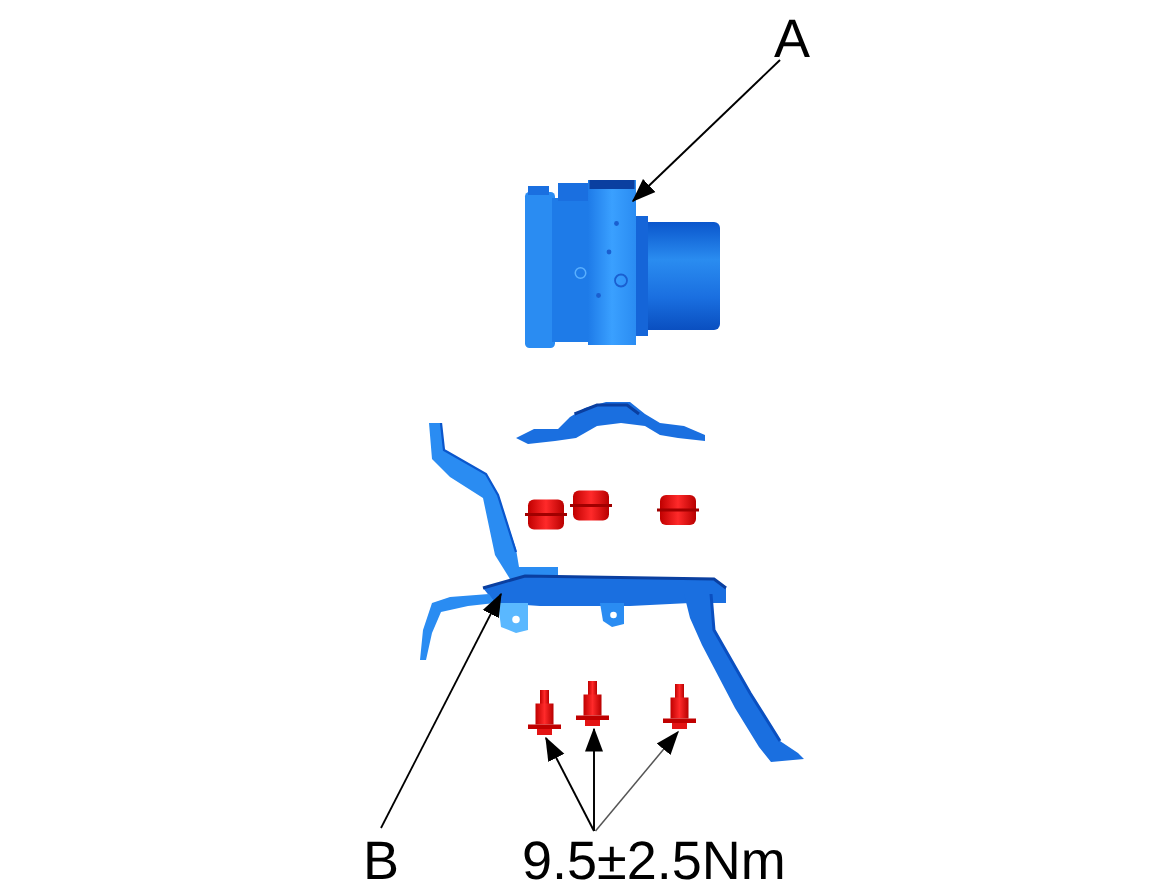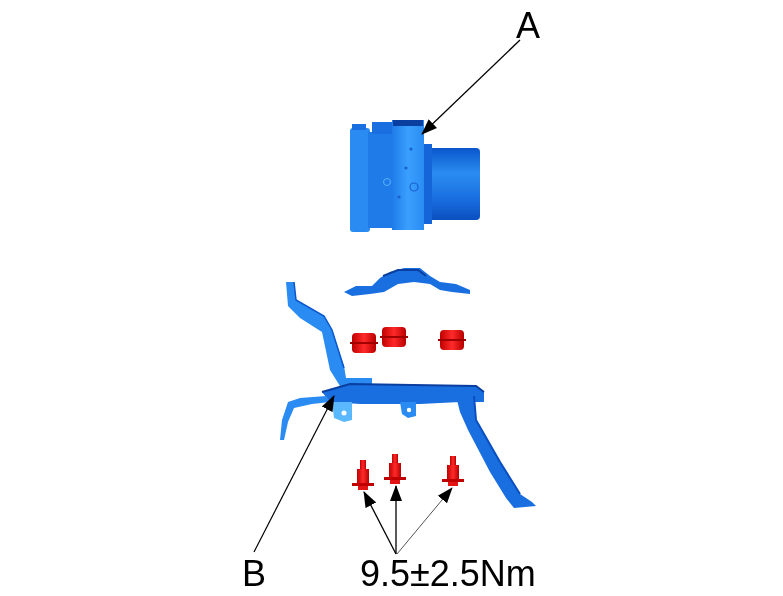--- a/index.html
+++ b/index.html
@@ -1,21 +1,21 @@
 <!DOCTYPE html>
 <html><head>
 <meta charset="utf-8">
 <style>
   html,body{margin:0;padding:0;background:#ffffff;}
   body{width:783px;height:596px;position:relative;overflow:hidden;font-family:"Liberation Sans",sans-serif;}
   svg{position:absolute;left:0;top:0;}
   .label{position:absolute;color:#000;font-family:"Liberation Sans",sans-serif;line-height:1;}
   #label-a{left:516px;top:8px;font-size:36px;}
   #label-b{left:242px;top:556px;font-size:36px;}
-  #label-torque{left:348px;top:556px;font-size:36px;margin-left:12px;}
+  #label-torque{left:348px;top:556px;font-size:36px;}
 </style>
 </head>
 <body>
 
 <svg width="783" height="596" viewBox="0 0 783 596">
   <defs>
     <linearGradient id="gBody" x1="0" y1="0" x2="1" y2="0">
       <stop offset="0" stop-color="#1e7be8"></stop>
       <stop offset="0.5" stop-color="#3aa0ff"></stop>
       <stop offset="1" stop-color="#2a8cf2"></stop>

